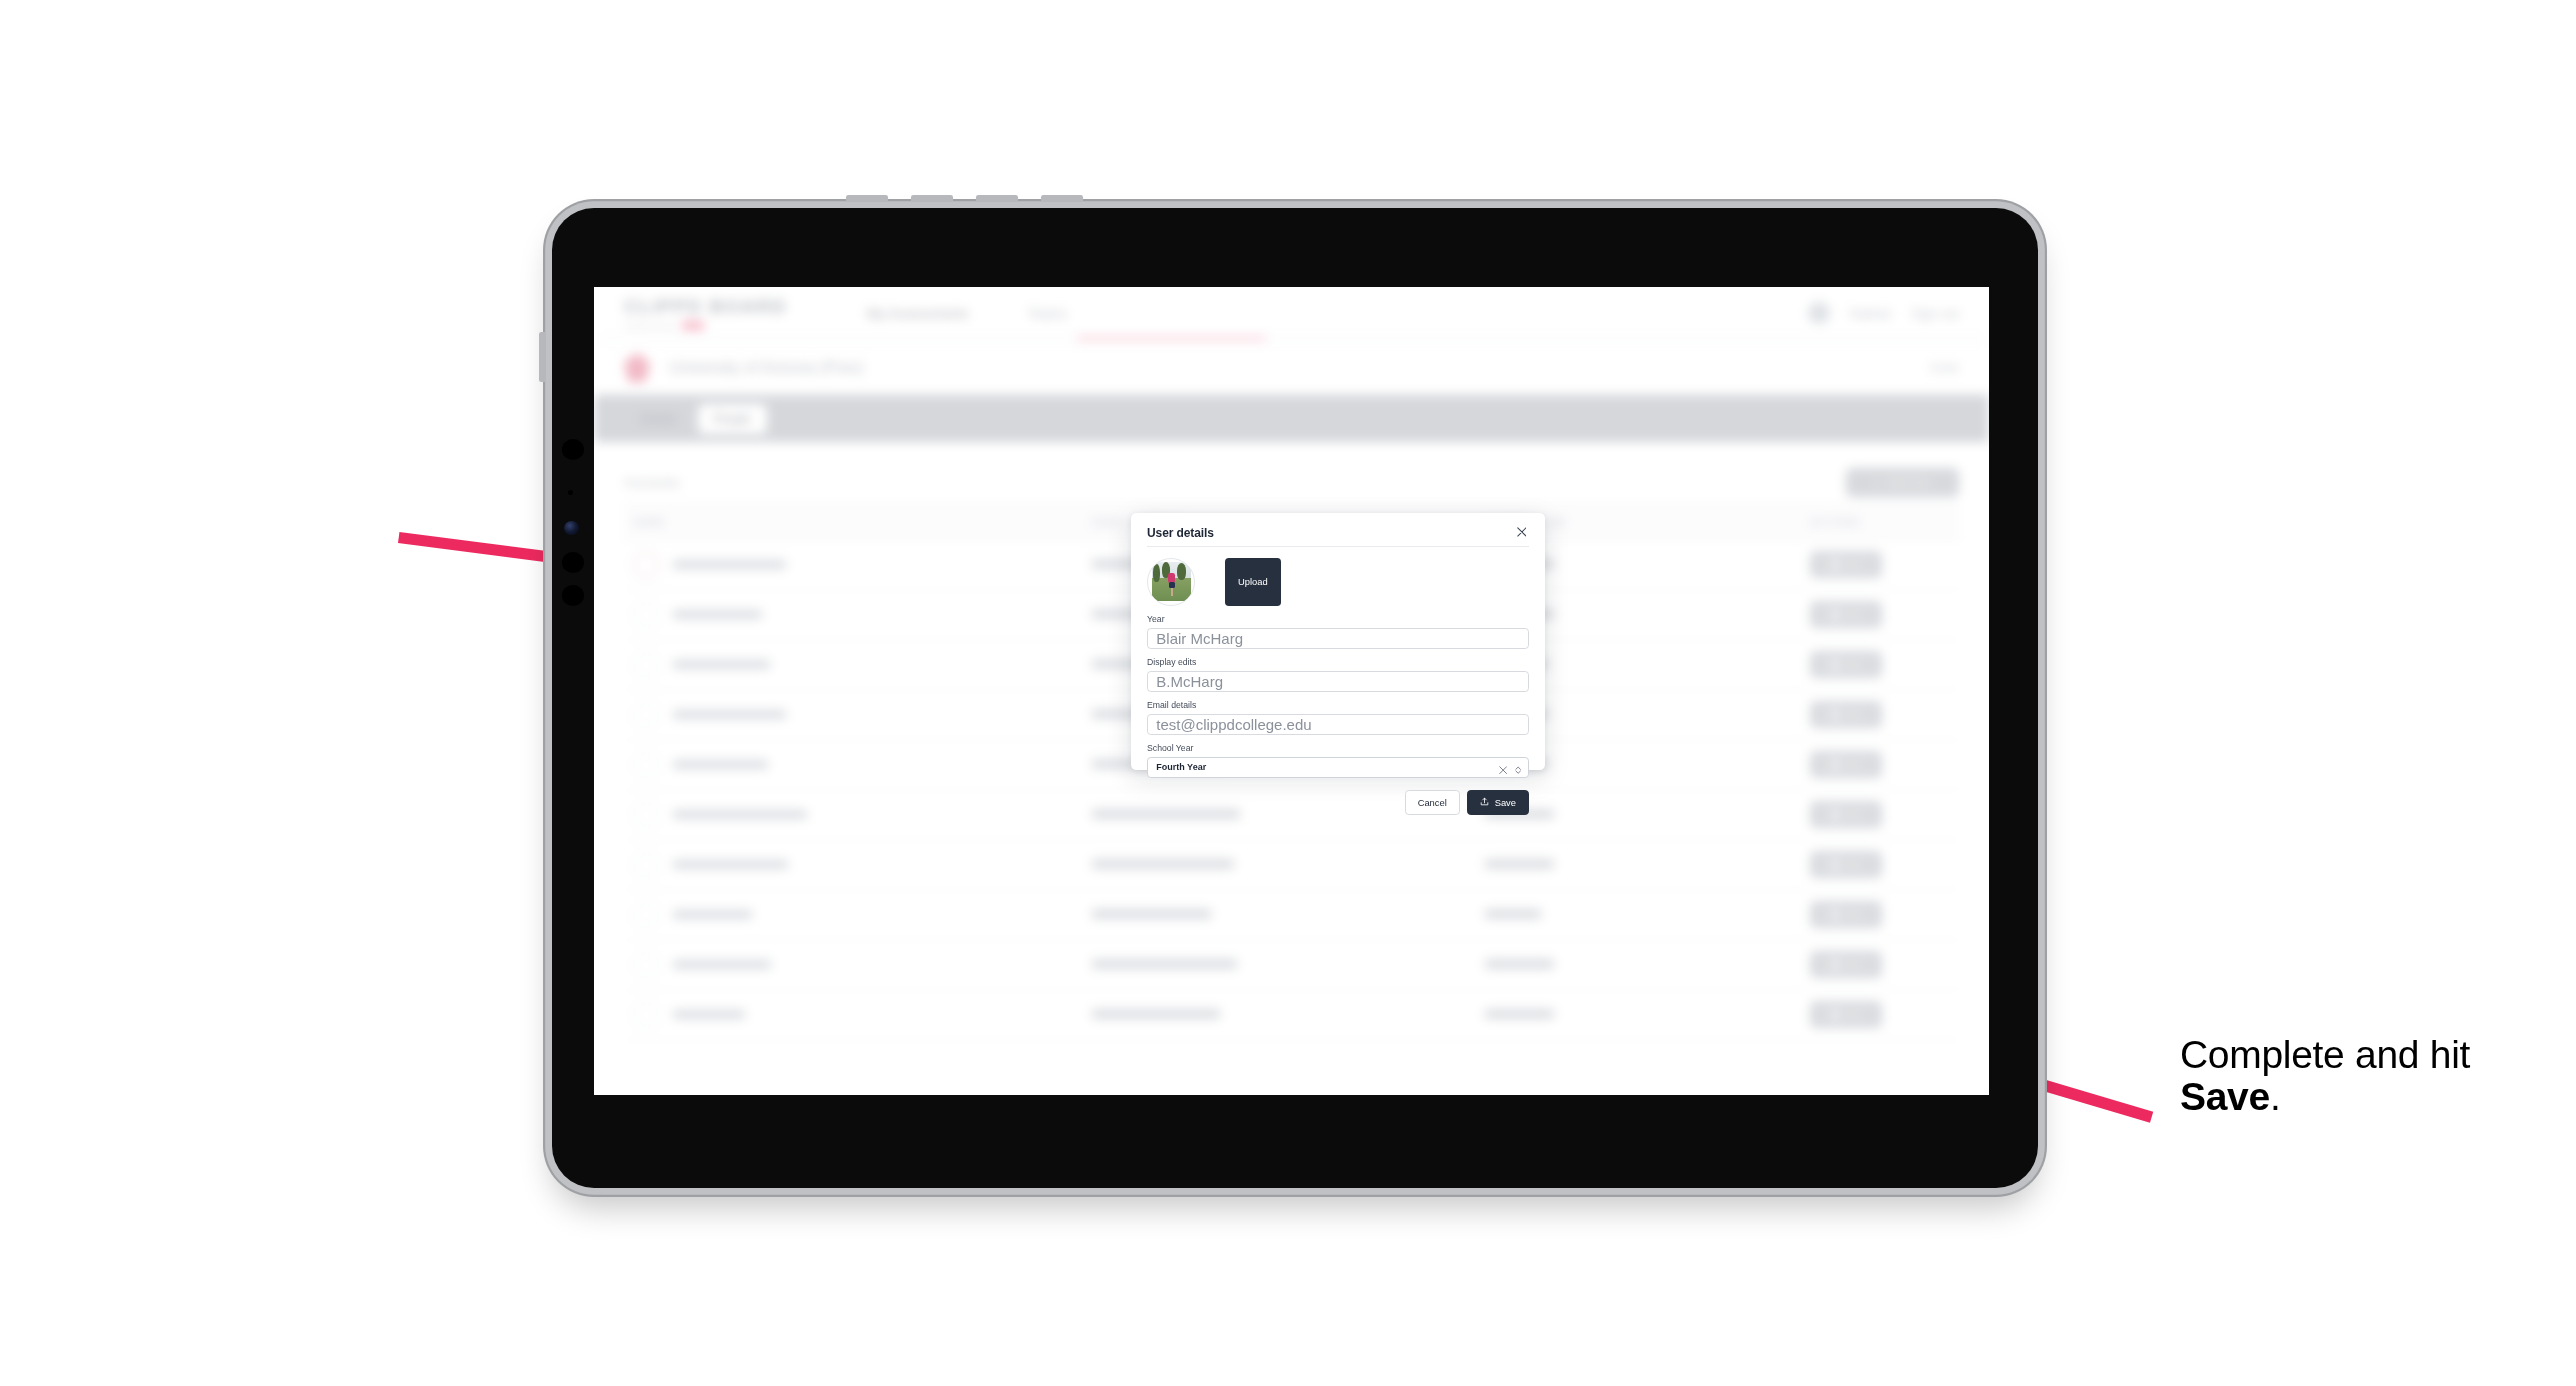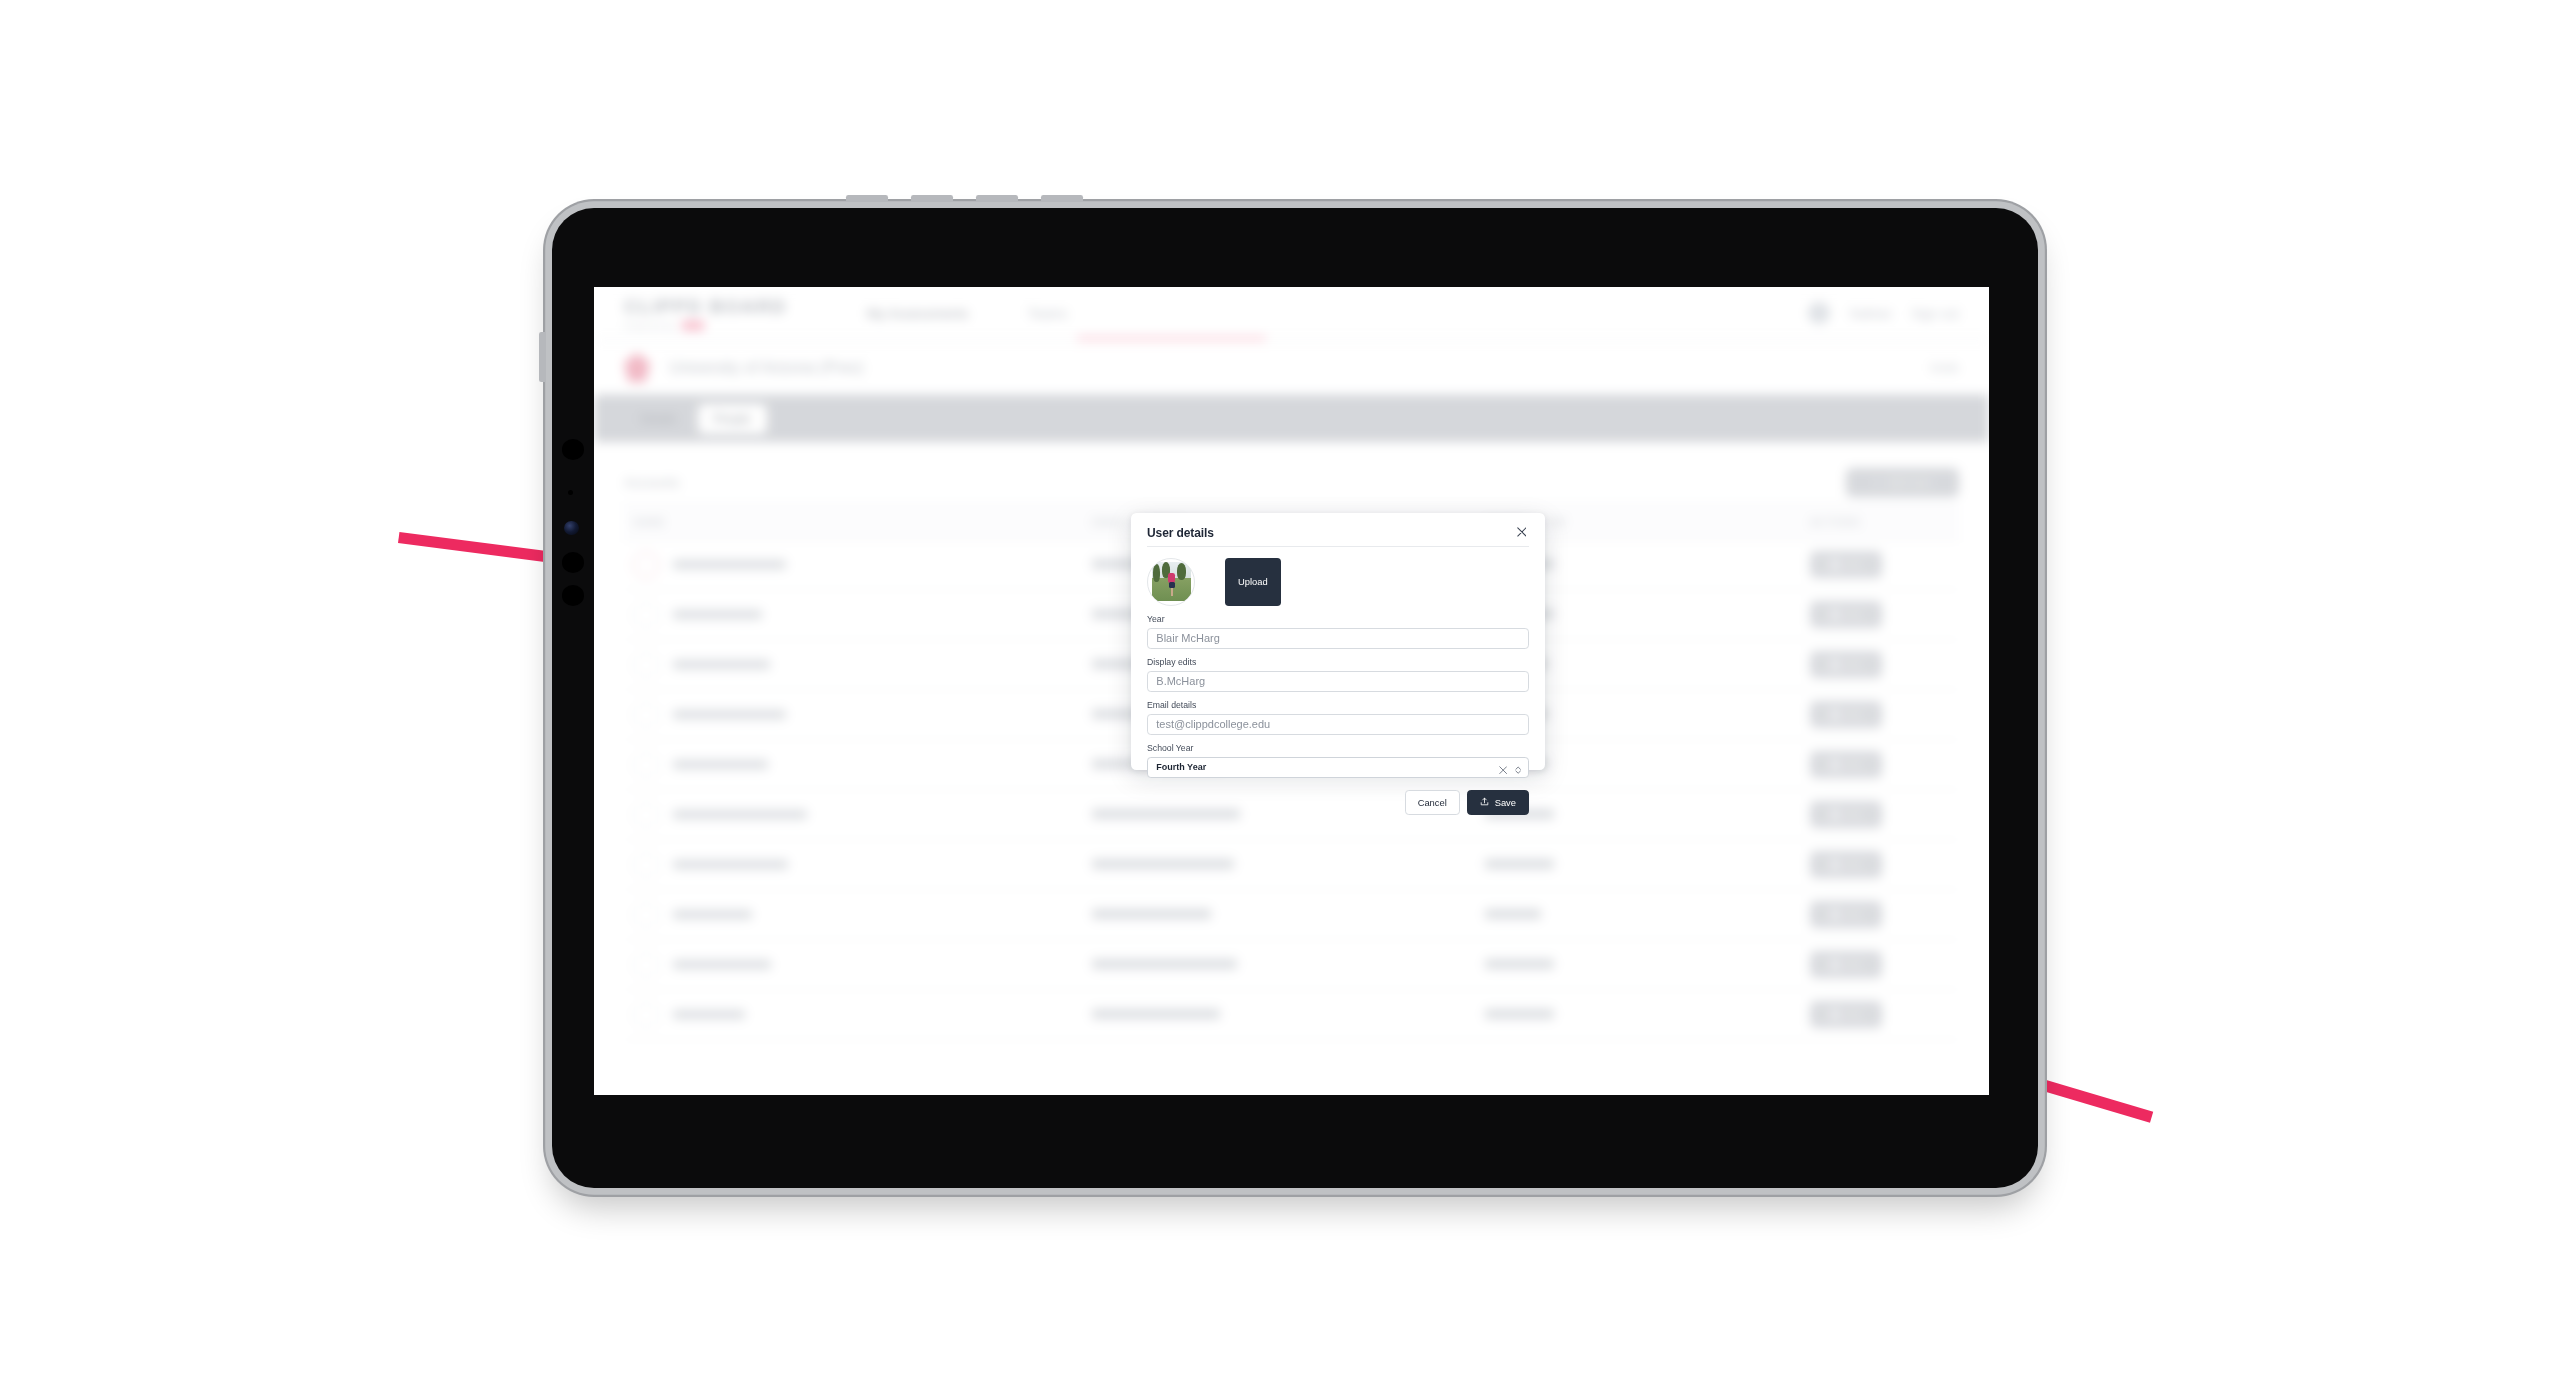--- a/index.html
+++ b/index.html
@@ -243,21 +243,21 @@
     border: none; border-radius: 3.8px; padding: 6.8px 13px; cursor: pointer;
     font-family: "Liberation Sans", sans-serif;
   }
 
   .field { margin-top: 8.3px; }
   .field-label {
     font-size: 8.7px; color: #444c5a; margin-bottom: 3.8px; display: block;
   }
   .field-input {
     width: 100%; height: 21px; border: 0.8px solid #d7dbe0; border-radius: 3.8px;
-    background: #ffffff; font-size: 11px; color: #8b919b;
+    background: #ffffff; font-size: 15px; color: #8b919b;
     padding: 0 8.3px; font-family: "Liberation Sans", sans-serif; outline: none;
   }
   .field-input::placeholder { color: #8b919b; }
 
   .select-wrap { position: relative; }
   .select-box {
     width: 100%; height: 21px; border: 0.8px solid #cfd4da; border-radius: 3.8px;
     background: #ffffff; display: flex; align-items: center; padding: 0 8.3px;
     font-size: 9px; color: #1d2533; font-weight: 600;
   }
@@ -281,20 +281,21 @@
     display: flex; align-items: center; gap: 6px;
     font-family: "Liberation Sans", sans-serif;
   }
 </style>
 </head>
 <body>
 
 <div id="stage">
 
 
+  <div id="annotation-right" class="annotation"><span>Complete and hit </span><b>Save</b><span>.</span></div>
 
   <svg class="arrow-svg" style="left:0;top:0;width:2576px;height:1386px;" viewBox="0 0 3412 1836" width="2576" height="1386">
     <path d="M 528 712 L 1340 817" stroke="#ED2A60" stroke-width="15" fill="none"></path>
     <path d="M 1420 828 L 1332 782 L 1340 860 Z" fill="#ED2A60"></path>
   </svg>
 
   <svg class="arrow-svg" style="left:0;top:0;width:2576px;height:1386px;" viewBox="0 0 3412 1836" width="2576" height="1386">
     <path d="M 2850 1480 L 2075 1250" stroke="#ED2A60" stroke-width="15" fill="none"></path>
     <path d="M 2000 1228 L 2090 1202 L 2068 1282 Z" fill="#ED2A60"></path>
   </svg>

